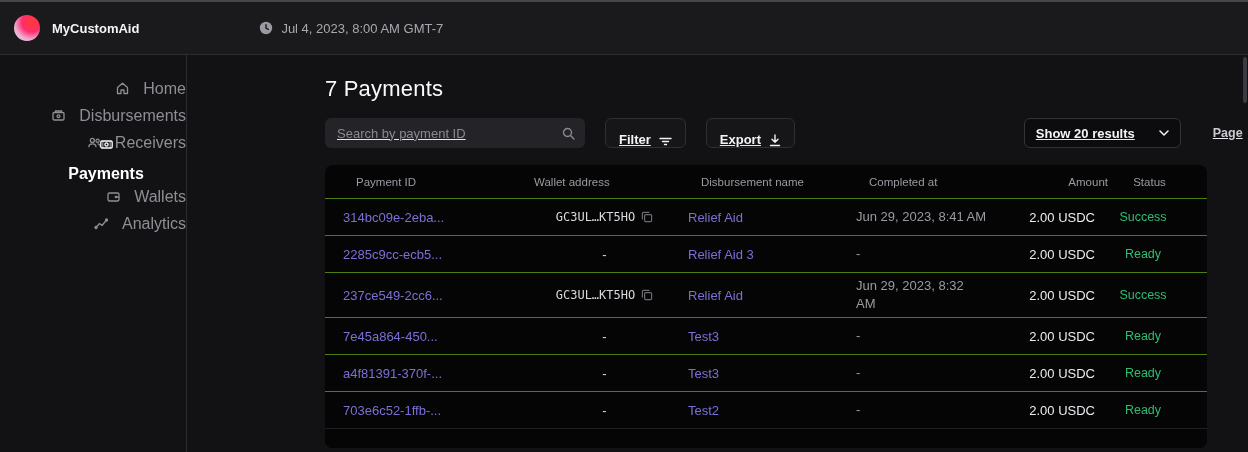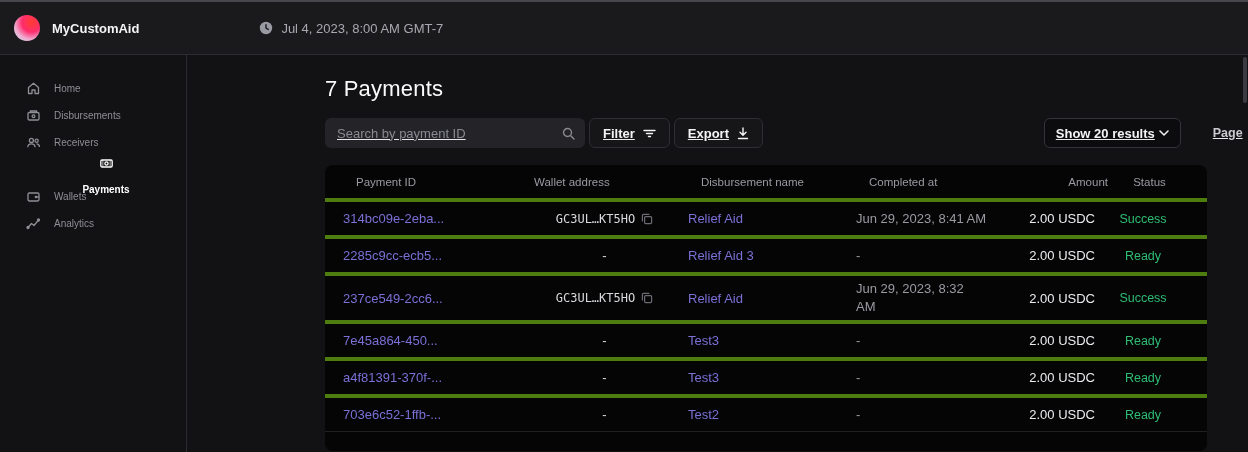--- a/index.html
+++ b/index.html
@@ -21,48 +21,48 @@
     flex:0 0 auto;
   }
   .brand { font-size:13px; font-weight:700; color:#f4f4f5; margin-left:12px; }
   .timegroup { display:flex; align-items:center; gap:8px; margin-left:120px; }
   .timestamp { font-size:13px; color:#a8a8b0; }
   
   .shell { display:flex; height:397px; }
   .sidebar { width:187px; border-right:1px solid #2c2c30; padding-top:20px; flex:0 0 auto; }
   .nav-item {
     display:flex; align-items:center; gap:13px; height:27px;
-    padding-left:26px; font-size:10px; color:#8e8e96; cursor:pointer;
+    padding-left:26px; font-size:16px; color:#8e8e96; cursor:pointer;justify-content:flex-end;
   }
   .nav-item.active { color:#ffffff; font-weight:600;flex-direction:column; }
   .nav-item .nicon { width:15px; height:15px; display:flex; align-items:center; justify-content:center; }
   .content { flex:1; padding:21px 0 0 138px; position:relative; }
   .page-title { font-size:22px; font-weight:500; color:#fafafa; letter-spacing:.2px; }
   
   .controls { display:flex; align-items:center; margin-top:16px; width:1060px;text-decoration:underline; }
   .searchbox {
     width:260px; height:30px; background:#232328; border:none; border-radius:6px;
     display:flex; align-items:center; padding:0 10px 0 12px;
   }
   .searchbox input {
     flex:1; background:transparent; border:none; outline:none;
     font-size:13px; color:#d4d4d8; font-family:"Liberation Sans", sans-serif;
   }
   .searchbox input::placeholder { color:#8a8a93; }
   .btn {
-    height:30px; margin-left:4px; padding:0 13px; border-radius:6px;
+    height:30px; margin-left:20px; padding:0 13px; border-radius:6px;
     background:#161619; border:1px solid #2e2e33; color:#f4f4f5;
-    font-size:13px; font-weight:700; display:flex; align-items:center; gap:8px; cursor:pointer;
+    font-size:13px; font-weight:700; display:flex; align-items:flex-end; gap:8px; cursor:pointer;
     font-family:"Liberation Sans", sans-serif;
   }
   .pager-zone { margin-left:auto; display:flex; align-items:center; }
   .select {
     height:30px; padding:0 11px; border-radius:6px; background:#0c0c0e;
     border:1px solid #33333a; color:#f4f4f5; font-size:13px; font-weight:600;
-    display:flex; align-items:center; gap:4px; cursor:pointer;
+    display:flex; align-items:center; gap:24px; cursor:pointer;
   }
   .page-label { font-size:12.5px; font-weight:700; color:#c9c9cf; margin-left:32px; }
   .page-input {
     width:34px; height:27px; margin-left:9px; background:#2e2e34; border:none; border-radius:4px;
     color:#a0a0a8; font-size:12.5px; text-align:center; outline:none;
     font-family:"Liberation Sans", sans-serif;
   }
   .page-total { font-size:12px; font-weight:700; color:#c9c9cf; margin-left:8px; }
   .pager-buttons {
     margin-left:14px; display:flex; border-radius:7px; overflow:hidden; background:#8a8a91;
@@ -70,21 +70,21 @@
   .pager-btn {
     width:28px; height:30px; display:flex; align-items:center; justify-content:center;
     background:#8a8a91; border:none; color:#3c3c42; cursor:default; font-size:12px;
   }
   
   .card {
     width:882px; margin-top:17px; background:#050506; border-radius:8px; overflow:hidden;
   }
   .trow {
     display:grid; grid-template-columns:196px 167px 168px 160px 79px 1fr;
-    align-items:center; border-top:4px solid #4d7c0f;
+    align-items:center; border-top:1px solid #4d7c0f;
   }
   .trow.thead { border-top:none; min-height:33px;padding-left:13px; }
   .trow.tdata { min-height:37px; padding:4px 0; }
   .cell { font-size:13px; }
   .c1 { padding-left:18px; }
   .c5 { text-align:right; }
   .c6 { text-align:center; padding-right:16px; }
   .thead .cell { font-size:11.5px; color:#9a9aa2; font-weight:400; }
   .pid { color:var(--purple); cursor:pointer; }
   .disb { color:var(--purple); cursor:pointer; }

